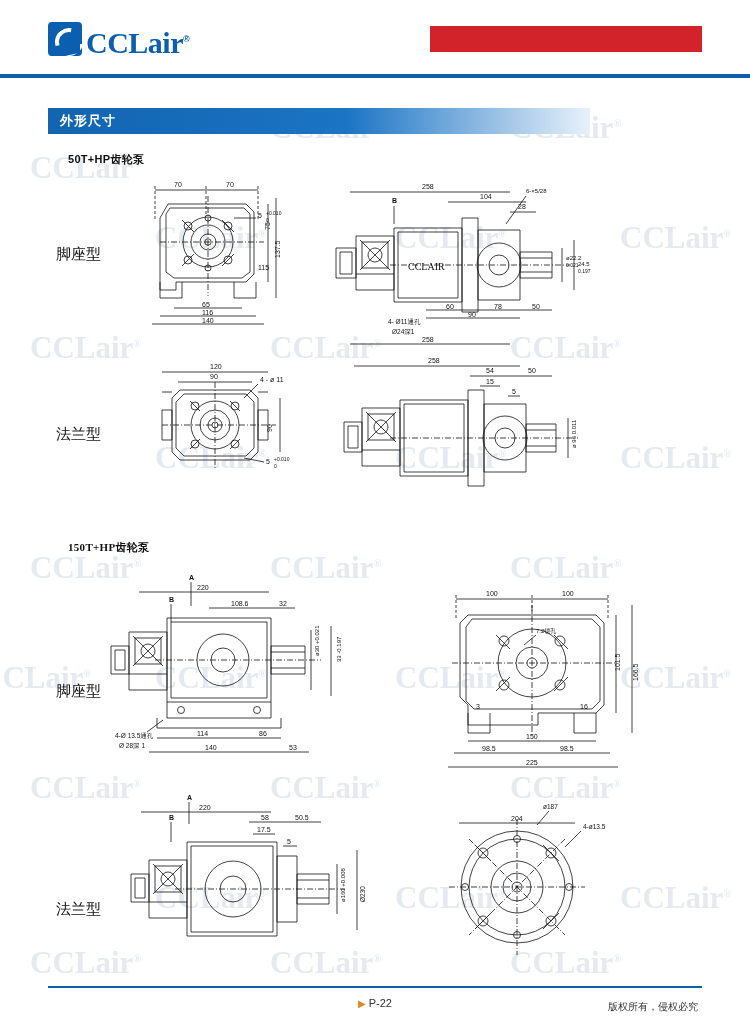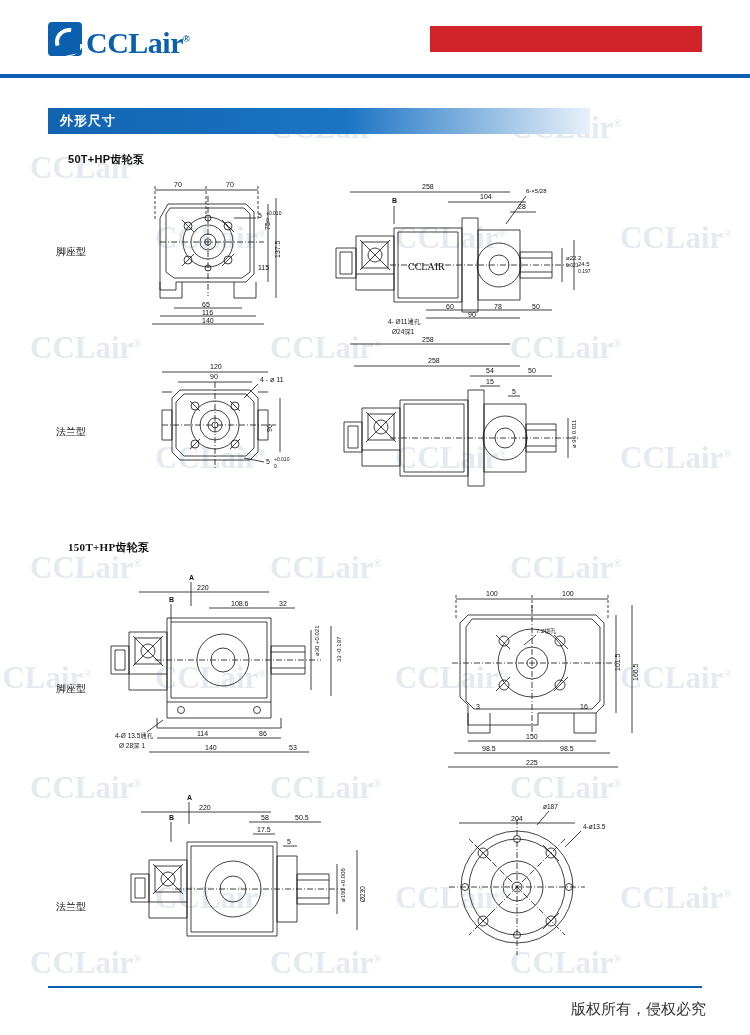--- a/index.html
+++ b/index.html
@@ -116,21 +116,21 @@
     font-size: 11px;
     color: #111;
     font-weight: bold;
     letter-spacing: 0.3px;
   }
   #sub-50 { left: 68px; top: 152px; }
   #sub-150 { left: 68px; top: 540px; font-family: Liberation Serif, serif; }
 
   .rowlabel {
     position: absolute;
-    font-size: 10px;
+    font-size: 15px;
     color: #111;
   }
   #lbl-50-foot   { left: 56px; top: 245px; }
   #lbl-50-flange { left: 56px; top: 425px; }
   #lbl-150-foot   { left: 56px; top: 682px; }
   #lbl-150-flange { left: 56px; top: 900px; }
 
   
   .wm-layer {
     position: absolute;
@@ -168,22 +168,22 @@
     font-size: 11px;
     color: #333;
   }
   .page-num .tri {
     color: #e08a1e;
     font-size: 10px;
     margin-right: 3px;
   }
   .copyright {
     position: absolute;
-    right: 44px; top: 1000px;
-    font-size: 15px;
+    right: 52px; top: 1000px;
+    font-size: 10px;
     color: #333;
   }
 </style>
 </head>
 <body>
 
 <div class="page">
 
   <div class="wm-layer">
     <div class="wm" style="left:30px;  top:150px;">CCLair<sup>®</sup></div>
@@ -632,15 +632,16 @@
 
         <line x1="24" y1="92" x2="160" y2="92" stroke-dasharray="6,2,1,2"></line>
         <line x1="92" y1="24" x2="92" y2="160" stroke-dasharray="6,2,1,2"></line>
         <line x1="44" y1="44" x2="140" y2="140" stroke-dasharray="6,2,1,2"></line>
         <line x1="140" y1="44" x2="44" y2="140" stroke-dasharray="6,2,1,2"></line>
       </g>
     </svg>
   </div>
 
   <div class="footer-rule"></div>
+  <div class="page-num"><span class="tri">▶</span><span>P-22</span></div>
   <div class="copyright">版权所有，侵权必究</div>
 
 </div>
 
 </body></html>

